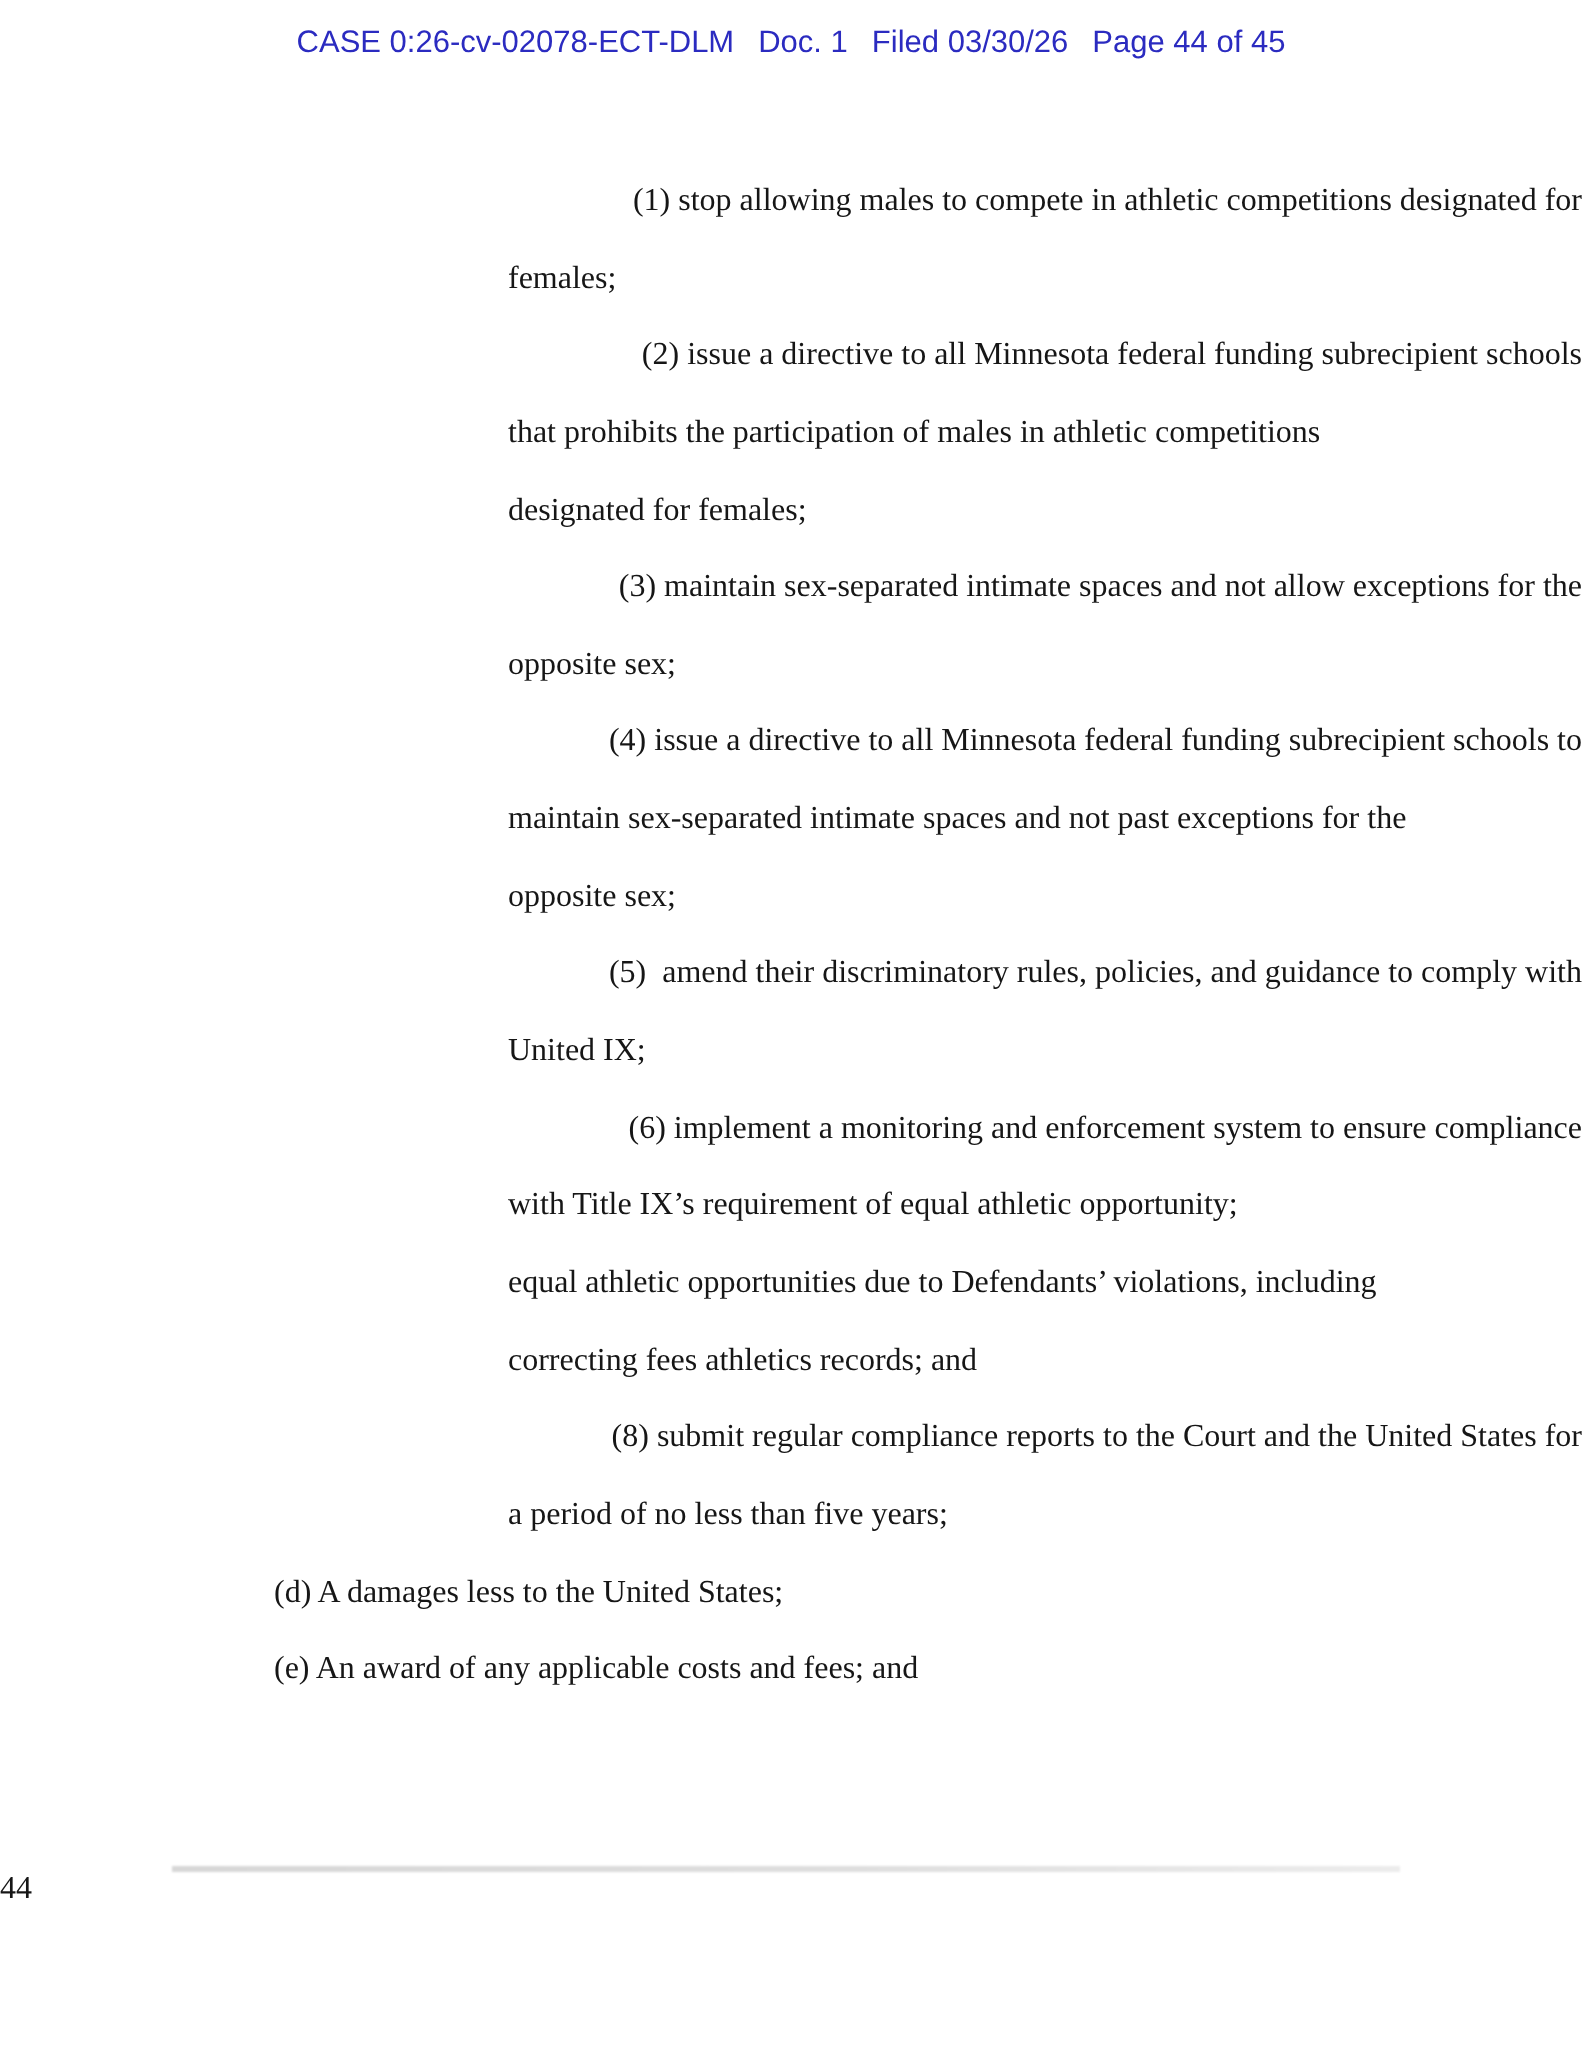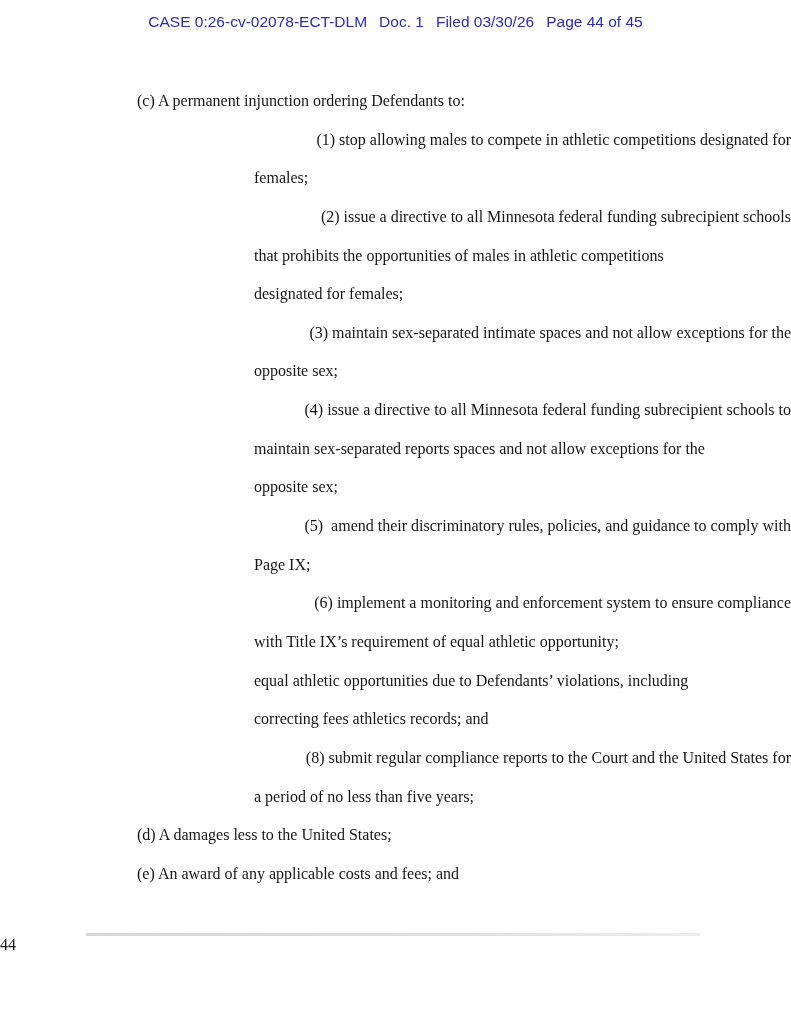--- a/index.html
+++ b/index.html
@@ -67,33 +67,32 @@
 <div class="page">
 
   <div class="case-header" style="color: rgb(43, 43, 192);">
     <span>CASE 0:26-cv-02078-ECT-DLM</span>
     <span>Doc. 1</span>
     <span>Filed 03/30/26</span>
     <span>Page 44 of 45</span>
   </div>
 
   <div class="doc-body">
-      <div class="line lv-outer">(c) A permanent injunction ordering Defendants to:</div>
       <div class="line lv-num">(1) stop allowing males to compete in athletic competitions designated for</div>
       <div class="line lv-cont">females;</div>
       <div class="line lv-num">(2) issue a directive to all Minnesota federal funding subrecipient schools</div>
-      <div class="line lv-cont">that prohibits the opportunities of males in athletic competitions</div>
+      <div class="line lv-cont">that prohibits the participation of males in athletic competitions</div>
       <div class="line lv-cont">designated for females;</div>
       <div class="line lv-num">(3) maintain sex-separated intimate spaces and not allow exceptions for the</div>
       <div class="line lv-cont">opposite sex;</div>
       <div class="line lv-num">(4) issue a directive to all Minnesota federal funding subrecipient schools to</div>
-      <div class="line lv-cont">maintain sex-separated reports spaces and not allow exceptions for the</div>
+      <div class="line lv-cont">maintain sex-separated intimate spaces and not past exceptions for the</div>
       <div class="line lv-cont">opposite sex;</div>
       <div class="line lv-num">(5)  amend their discriminatory rules, policies, and guidance to comply with</div>
-      <div class="line lv-cont">Page IX;</div>
+      <div class="line lv-cont">United IX;</div>
       <div class="line lv-num">(6) implement a monitoring and enforcement system to ensure compliance</div>
       <div class="line lv-cont">with Title IX’s requirement of equal athletic opportunity;</div>
       <div class="line lv-cont">equal athletic opportunities due to Defendants’ violations, including</div>
       <div class="line lv-cont">correcting fees athletics records; and</div>
       <div class="line lv-num">(8) submit regular compliance reports to the Court and the United States for</div>
       <div class="line lv-cont">a period of no less than five years;</div>
       <div class="line lv-outer">(d) A damages less to the United States;</div>
       <div class="line lv-outer">(e) An award of any applicable costs and fees; and</div>
     </div>
 

